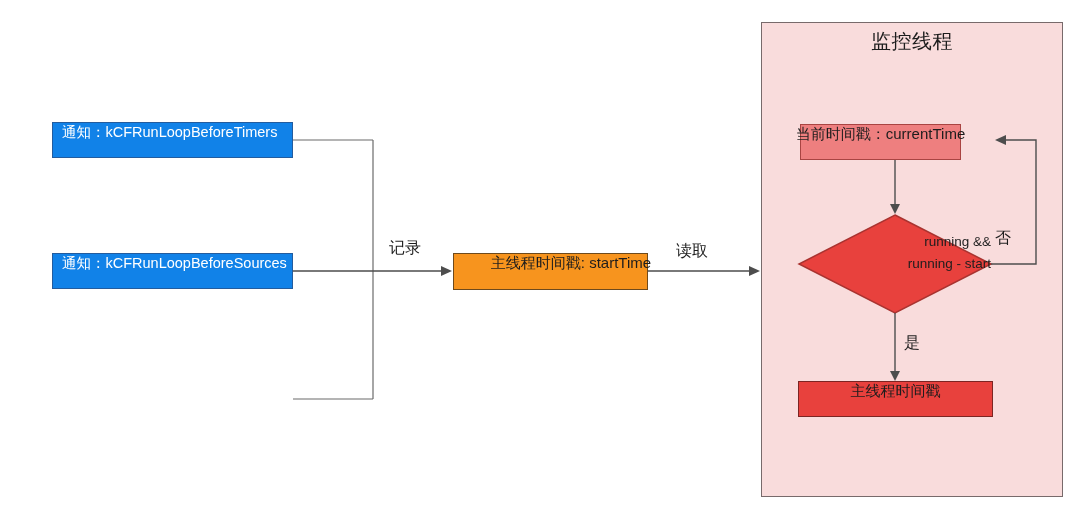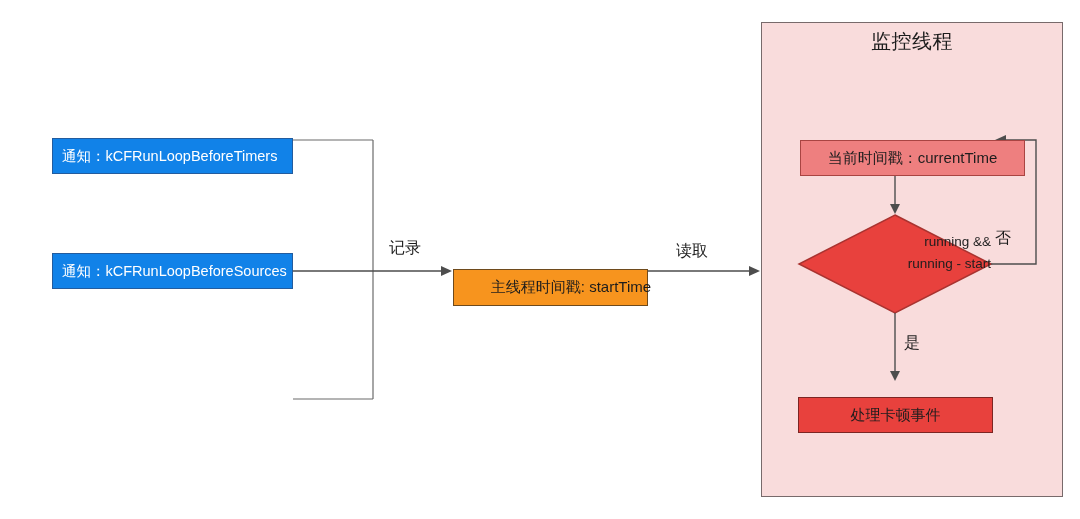--- a/index.html
+++ b/index.html
@@ -20,37 +20,37 @@
   .panel.runloop { left:23px; top:21px; width:300px; height:477px;
     background:var(--runloop-bg); border-color:var(--runloop-border); }
   .panel.monitor { left:761px; top:22px; width:302px; height:475px;
     background:var(--monitor-bg); border-color:var(--monitor-border); }
   .panel-title {
     position:absolute; top:5px; left:0; width:100%; text-align:center;
     font-size:20px; color:var(--text-dark); letter-spacing:0.5px;
   }
 
   .node {
-    position:absolute; box-sizing:border-box; display:flex; align-items:center;
-    border:1.6px solid; font-size:15px; white-space:nowrap;margin-top:16px;
+    position:absolute; box-sizing:border-box; display:flex; align-items:flex-start;
+    border:1.6px solid; font-size:15px; white-space:nowrap;
   }
   .node.notify {
     left:52px; width:241px; height:36px; padding-left:9px;
     background:var(--notify-bg); border-color:var(--notify-border);
     color:var(--notify-text); font-size:14.5px;
   }
   .node.notify.n1 { top:122px; }
-  .node.notify.n2 { top:237px; }
+  .node.notify.n2 { top:253px; }
   .node.notify.n3 { top:381px; }
   .node.orange {
     left:453px; top:253px; width:195px; height:37px; justify-content:center;
     background:var(--orange-bg); border-color:var(--orange-border); color:var(--text-dark);padding-left:41px;
   }
   .node.pinkbox {
-    left:800px; top:124px; width:225px; height:36px; justify-content:center;
+    left:800px; top:124px; width:161px; height:36px; justify-content:center;
     background:var(--pink-bg); border-color:var(--pink-border); color:var(--text-dark);
   }
   .node.redbox {
     left:798px; top:381px; width:195px; height:36px; justify-content:center;
     background:var(--red-bg); border-color:var(--red-border2); color:var(--text-dark);
   }
 
   .diamond-text {
     position:absolute; left:799px; top:231px; width:192px; text-align:right;
     font-size:13.5px; line-height:22px; color:var(--text-dark);
@@ -111,21 +111,21 @@
   <div class="node pinkbox">
     <span>当前时间戳：currentTime</span>
   </div>
 
   <div class="diamond-text">
     <div>running &amp;&amp;</div>
     <div>running - start</div>
   </div>
 
   <div class="node redbox">
-    <span>处理卡顿事件</span>
+    <span>主线程时间戳</span>
   </div>
 
   <span class="edge-label record">记录</span>
   <span class="edge-label read">读取</span>
   <span class="edge-label no">否</span>
   <span class="edge-label yes">是</span>
 
 </div>
 
 </body></html>

